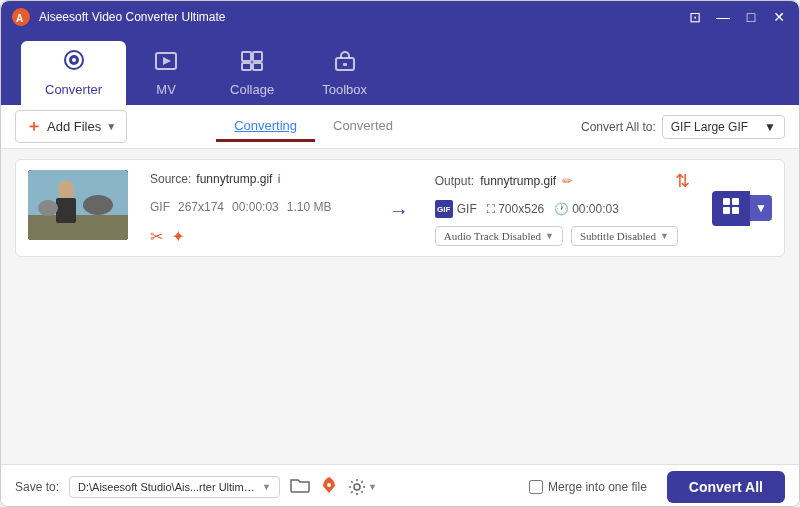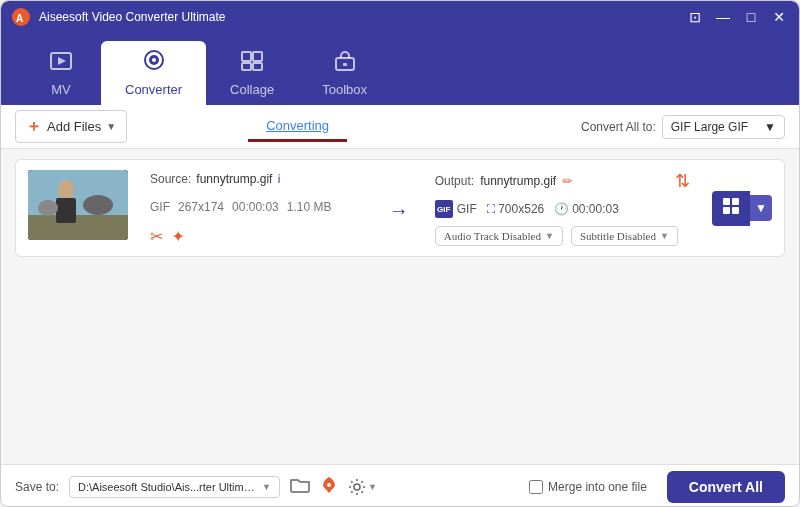--- a/index.html
+++ b/index.html
@@ -420,38 +420,38 @@
   </div>
   <div class="title-bar-controls">
     <span class="title-btn">⊡</span>
     <span class="title-btn">—</span>
     <span class="title-btn">□</span>
     <span class="title-btn close">✕</span>
   </div>
 </div>
 
 <div class="nav-bar">
-  <div class="nav-tab">
-    <span class="nav-tab-icon">
-      <svg width="24" height="22" viewBox="0 0 24 22">
-        <rect x="2" y="3" width="20" height="16" rx="2" fill="none" stroke="rgba(255,255,255,0.7)" stroke-width="2"></rect>
-        <polygon points="9,7 9,15 17,11" fill="rgba(255,255,255,0.7)"></polygon>
-      </svg>
-    </span>
-    <span style="color:rgba(255,255,255,0.7)">MV</span>
-  </div>
   <div class="nav-tab active">
     <span class="nav-tab-icon">
       <svg width="24" height="22" viewBox="0 0 24 22" fill="none">
         <circle cx="12" cy="10" r="9" stroke="#3b3b9e" stroke-width="2" fill="#fff"></circle>
         <circle cx="12" cy="10" r="5" fill="#3b3b9e"></circle>
         <circle cx="12" cy="10" r="2" fill="#fff"></circle>
       </svg>
     </span>
     <span>Converter</span>
+  </div>
+  <div class="nav-tab">
+    <span class="nav-tab-icon">
+      <svg width="24" height="22" viewBox="0 0 24 22">
+        <rect x="2" y="3" width="20" height="16" rx="2" fill="none" stroke="rgba(255,255,255,0.7)" stroke-width="2"></rect>
+        <polygon points="9,7 9,15 17,11" fill="rgba(255,255,255,0.7)"></polygon>
+      </svg>
+    </span>
+    <span style="color:rgba(255,255,255,0.7)">MV</span>
   </div>
   <div class="nav-tab">
     <span class="nav-tab-icon">
       <svg width="24" height="22" viewBox="0 0 24 22">
         <rect x="2" y="2" width="9" height="9" rx="1" fill="none" stroke="rgba(255,255,255,0.7)" stroke-width="2"></rect>
         <rect x="13" y="2" width="9" height="9" rx="1" fill="none" stroke="rgba(255,255,255,0.7)" stroke-width="2"></rect>
         <rect x="2" y="13" width="9" height="7" rx="1" fill="none" stroke="rgba(255,255,255,0.7)" stroke-width="2"></rect>
         <rect x="13" y="13" width="9" height="7" rx="1" fill="none" stroke="rgba(255,255,255,0.7)" stroke-width="2"></rect>
       </svg>
     </span>
@@ -472,20 +472,23 @@
 <div class="toolbar">
   <button class="add-files-btn">
     <span class="plus-icon">＋</span>
     <span>Add Files</span>
     <span class="dropdown-arrow">▼</span>
   </button>
 
   <div class="converting-tabs">
     <div class="conv-tab active">
       <span>Converting</span>
+    </div>
+    <div class="conv-tab">
+      <span>Converted</span>
     </div>
   </div>
 
   <div class="convert-all-to">
     <span>Convert All to:</span>
     <div class="format-select">
       <span>GIF Large GIF</span>
       <span>▼</span>
     </div>
   </div>

